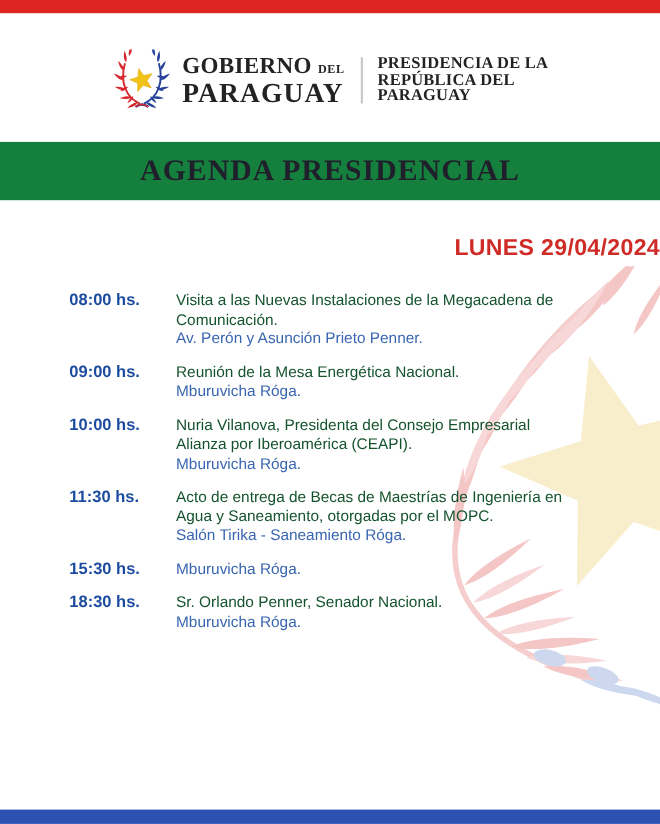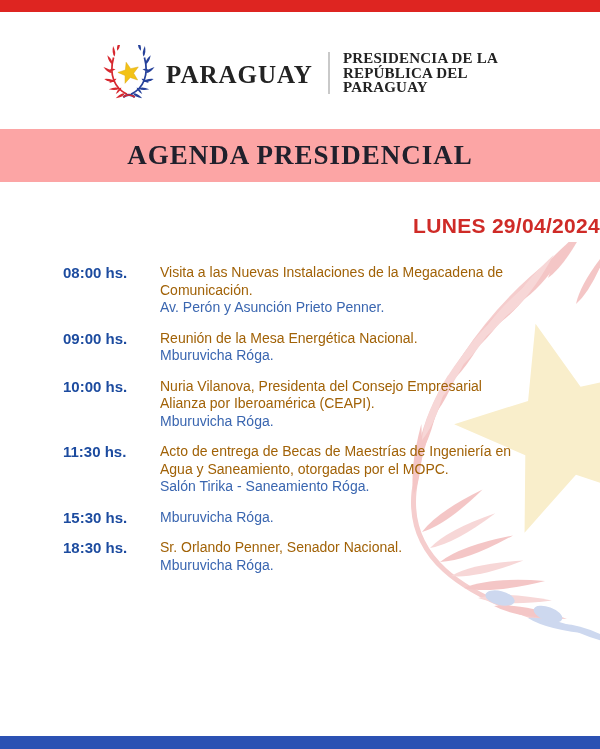--- a/index.html
+++ b/index.html
@@ -43,21 +43,21 @@
     margin:0 13px 0 15px;flex:0 0 auto;
   }
   .presidency{
     font-family:"Liberation Serif", serif;
     font-size:15px;font-weight:bold;color:#232323;
     line-height:14.5px;letter-spacing:.2px;
   }
 
   
   .title-band{
-    margin-top:28px;height:53px;background:#fca5a5;
+    margin-top:28px;height:53px;background:#15803d;
     display:flex;align-items:center;justify-content:center;
   }
   .title-band h1{
     margin:0;
     font-family:"Liberation Serif", serif;
     font-size:27px;font-weight:bold;color:#20202c;letter-spacing:1px;
   }
 
   
   .date-line{
@@ -69,21 +69,21 @@
   .agenda{margin-top:26px;padding-left:63px;}
   .agenda-row{display:flex;margin-bottom:13px;}
   .agenda-time{
     flex:0 0 97px;
     font-size:15px;font-weight:bold;color:#1c4b9f;
     line-height:17.5px;
   }
   .agenda-text{
     font-size:14px;line-height:17.5px;max-width:392px;
   }
-  .agenda-title{color:#a16207;}
+  .agenda-title{color:#14532d;}
   .agenda-row:nth-child(1) .agenda-title{max-width:346px;}
   .agenda-row:nth-child(3) .agenda-title{max-width:352px;}
   .agenda-row:nth-child(4) .agenda-title{max-width:382px;}
   .agenda-location{color:#3a66b0;}
 </style>
 </head>
 <body>
 
 <div class="page">
 
@@ -166,20 +166,24 @@
           <use href="#lleaf" transform="translate(40,6) rotate(-14)"></use>
           <use href="#lleaf" transform="translate(36,44) rotate(140) scale(0.8)"></use>
           <use href="#lleaf" transform="translate(41,35) rotate(120) scale(0.8)"></use>
           <use href="#lleaf" transform="translate(42,25) rotate(100) scale(0.8)"></use>
         </g>
 
         <use href="#lstar" transform="translate(28,29) rotate(-15) scale(1.15)" fill="#f3c216" stroke="#d9a60e" stroke-width="0.4"></use>
       </svg>
 
       <div class="brand">
+        <div class="brand-l1">
+          <span>GOBIERNO</span>
+          <span class="small">DEL</span>
+        </div>
         <div class="brand-l2">PARAGUAY</div>
       </div>
 
       <div class="logo-divider"></div>
 
       <div class="presidency">
         <div>PRESIDENCIA DE LA</div>
         <div>REPÚBLICA DEL</div>
         <div>PARAGUAY</div>
       </div>

